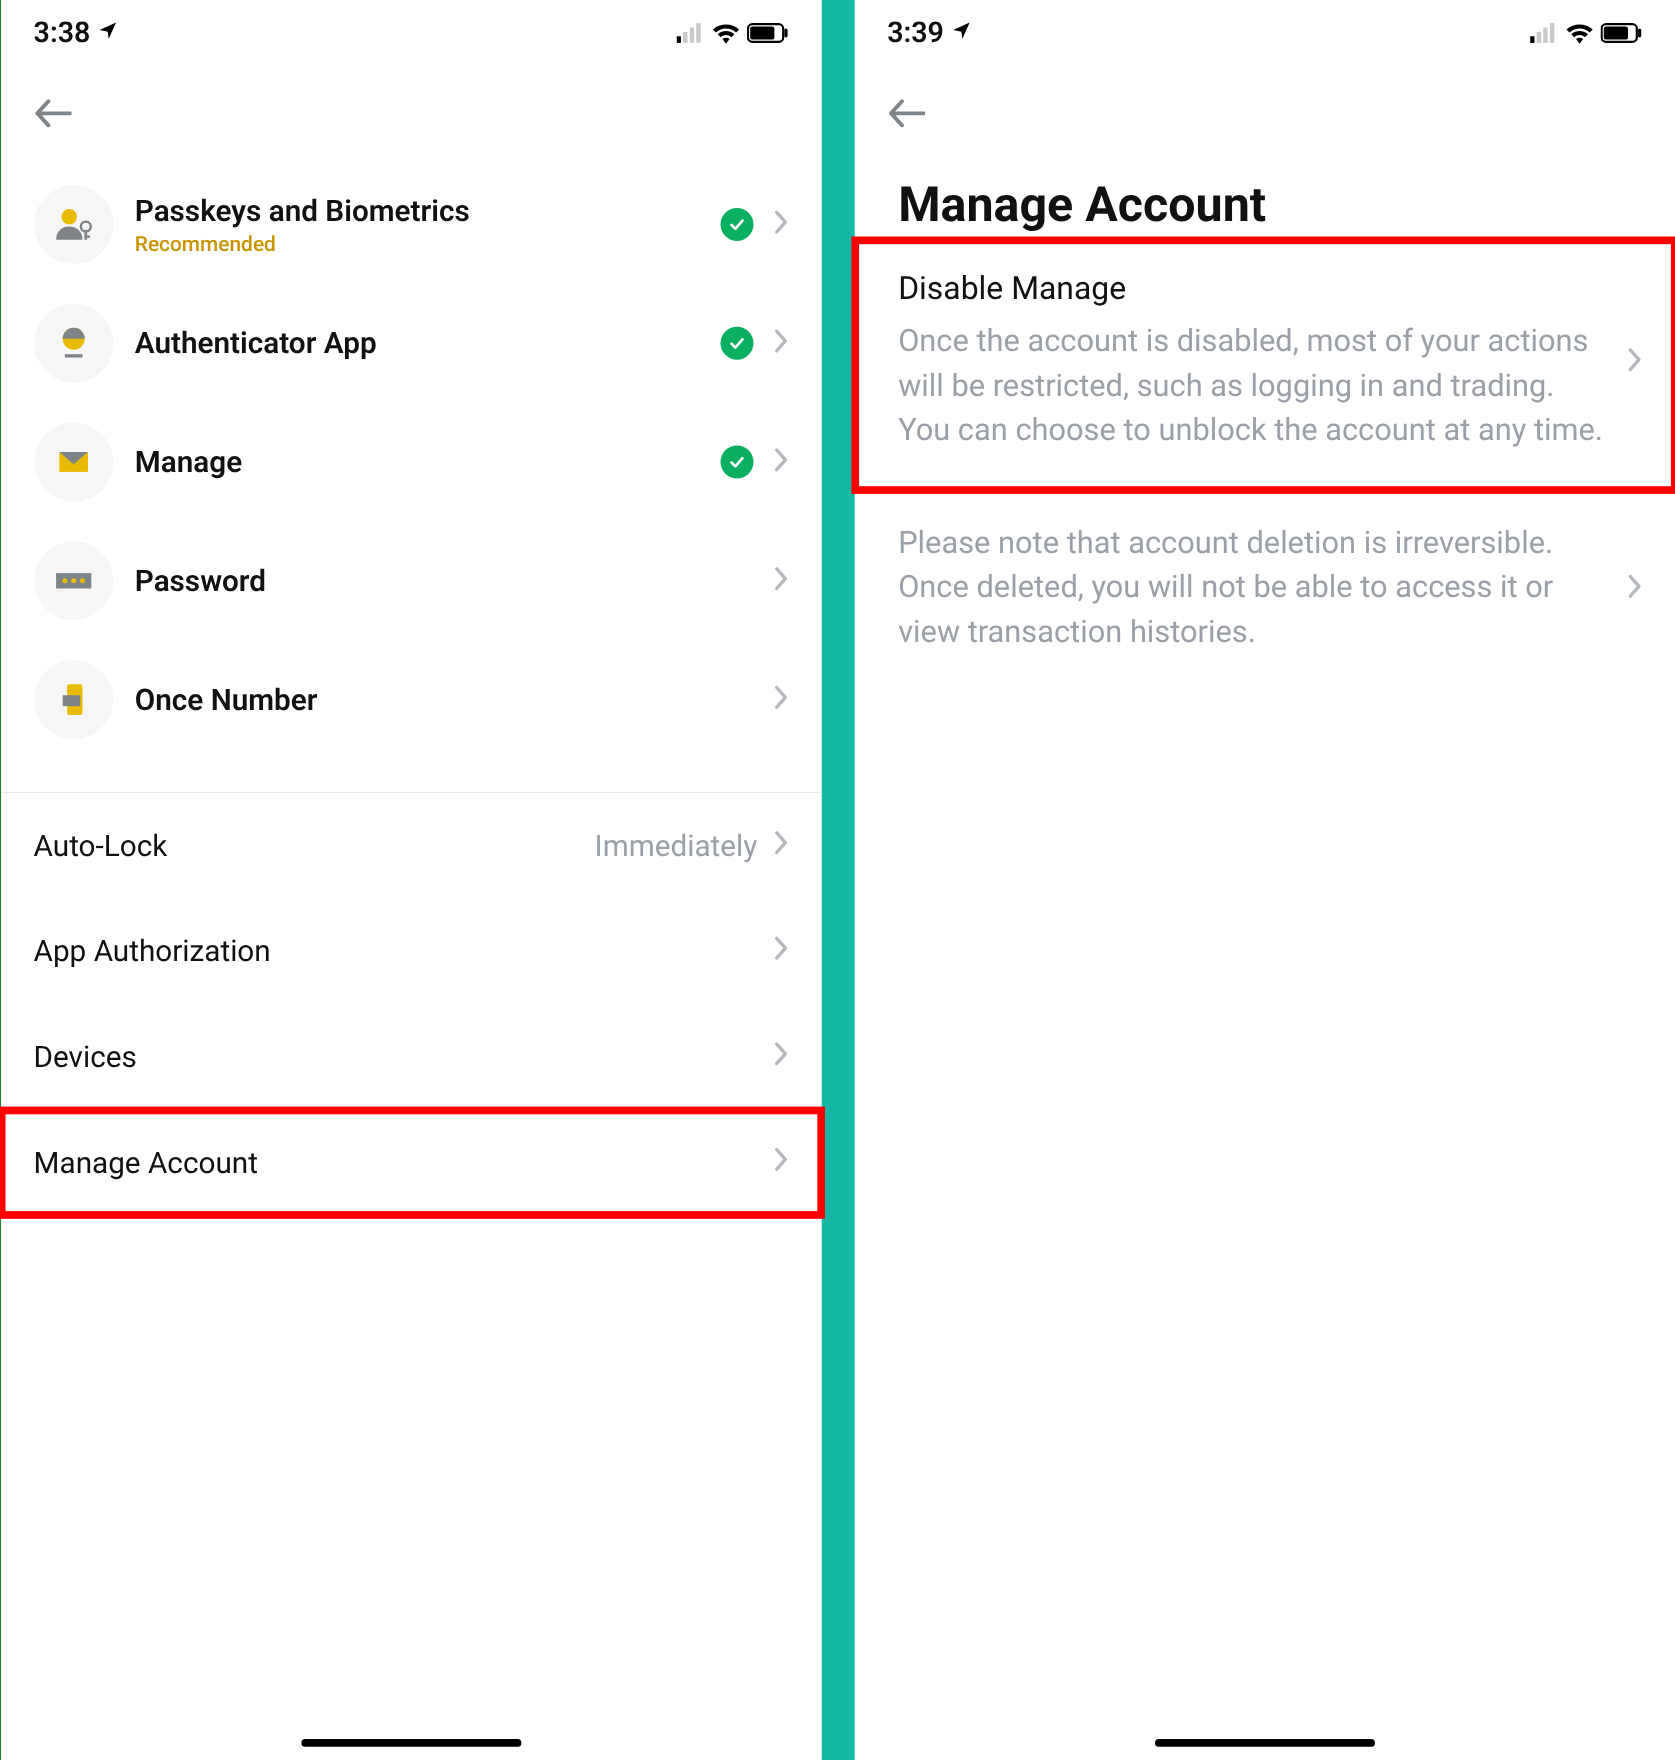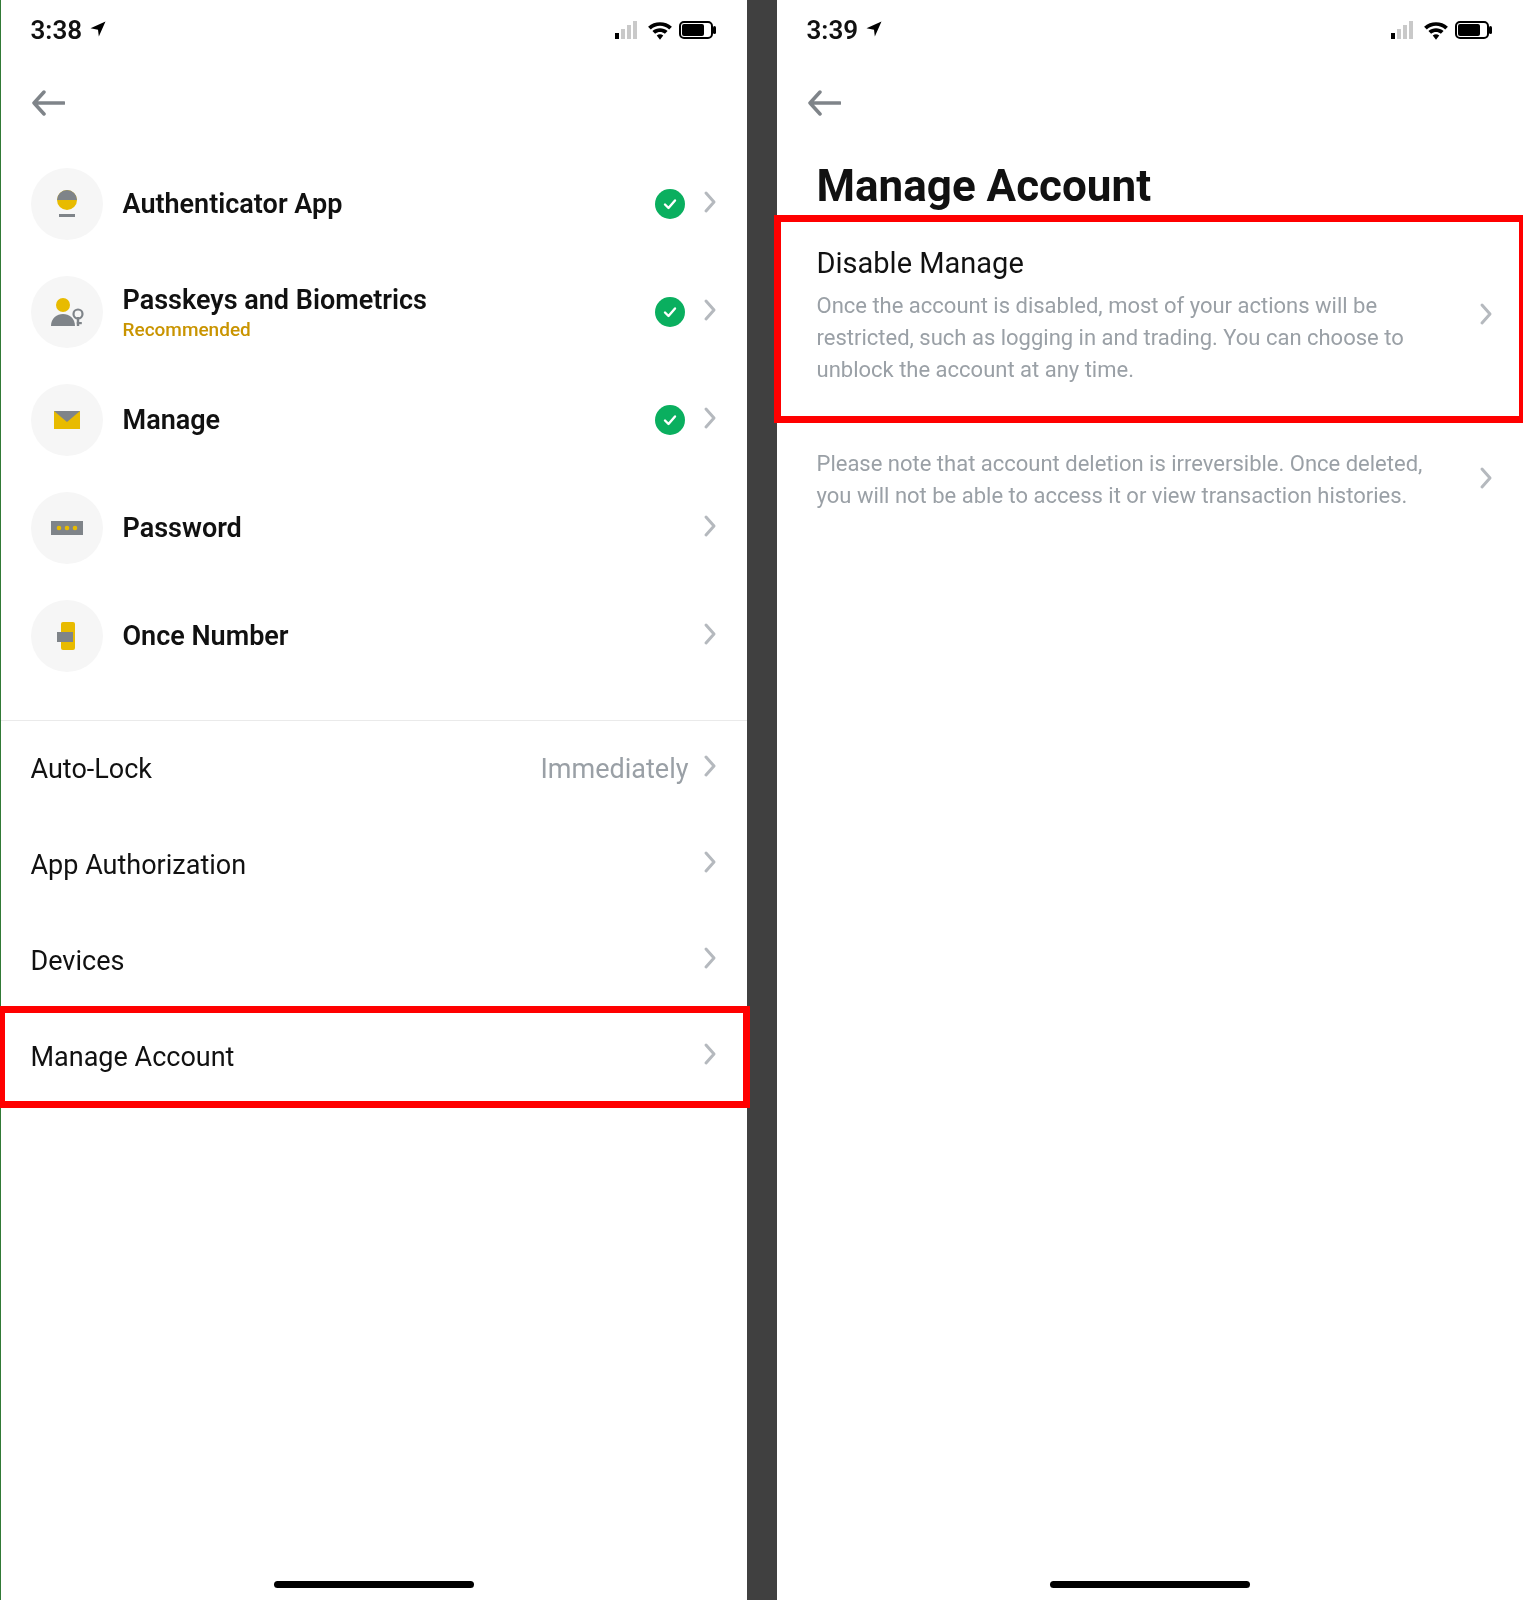--- a/index.html
+++ b/index.html
@@ -7,21 +7,21 @@
     font-family: -apple-system, BlinkMacSystemFont, "Segoe UI", Roboto, Helvetica, Arial, sans-serif;
     background: #317a36;
     display: flex;
     justify-content: center;
     padding: 0;
     color: #111;
   }
   .wrap {
     display: flex;
     gap: 30px;
-    background: #404040;
+    background: #14b8a6;
     padding: 0;
   }
   .phone {
     width: 746px;
     height: 1600px;
     background: #fff;
     position: relative;
     display: flex;
     flex-direction: column;
   }
@@ -92,21 +92,21 @@
     font-size: 44px; font-weight: 700;
     padding: 30px 30px 6px 40px;
   }
   .card {
     padding: 28px 30px 34px 40px;
     display: flex;
     align-items: center;
   }
   .card .txt { flex: 1; padding-right: 20px; }
   .card-title { font-size: 29px; color: #111; margin-bottom: 10px; }
-  .card-desc  { font-size: 22px; color: #9aa0a6; line-height: 1.45; }
+  .card-desc  { font-size: 28px; color: #9aa0a6; line-height: 1.45; }
   .card .chev { color: #b5b9be; }
 </style>
 </head>
 <body>
 
 <div class="wrap">
 
   <div class="phone">
     <div class="statusbar">
       <div class="sb-left">
@@ -143,44 +143,20 @@
 
     <div class="navhdr">
       <span class="back-arrow">
         <svg width="34" height="26" viewBox="0 0 34 26">
             <path d="M13 2 L3 13 L13 24 M3 13 H33" stroke="#7f8489" stroke-width="3.5" fill="none" stroke-linecap="round" stroke-linejoin="round"></path>
           </svg>
       </span>
     </div>
 
     <div class="auth-list">
-
-      <div class="auth-row">
-        <div class="icon-circle">
-          <svg width="36" height="36" viewBox="0 0 36 36">
-            <circle cx="18" cy="14" r="10" fill="#e8bb00"></circle>
-            <path d="M8 14 A10 10 0 0 1 28 14 Z" fill="#7f8489"></path>
-            <rect x="10" y="28" width="16" height="3" fill="#7f8489"></rect>
-          </svg>
-        </div>
-        <div>
-          <div class="auth-title">Authenticator App</div>
-        </div>
-        <div class="spacer"></div>
-        <div class="check">
-          <svg width="16" height="16" viewBox="0 0 16 16">
-              <path d="M3 8.5 L6.5 12 L13 4.5" stroke="#fff" stroke-width="2.4" fill="none" stroke-linecap="round" stroke-linejoin="round"></path>
-            </svg>
-        </div>
-        <span class="chev">
-          <svg width="14" height="24" viewBox="0 0 14 24">
-              <path d="M3 3 L11 12 L3 21" stroke="#b5b9be" stroke-width="3" fill="none" stroke-linecap="round" stroke-linejoin="round"></path>
-            </svg>
-        </span>
-      </div>
 
       <div class="auth-row">
         <div class="icon-circle">
           <svg width="36" height="36" viewBox="0 0 36 36">
             <circle cx="14" cy="11" r="7" fill="#e8bb00"></circle>
             <path d="M2 32 C2 24 8 20 14 20 C20 20 26 24 26 32 Z" fill="#7f8489"></path>
             <circle cx="29" cy="20" r="4.5" fill="none" stroke="#7f8489" stroke-width="2.2"></circle>
             <rect x="27.8" y="23" width="2.4" height="9" fill="#7f8489"></rect>
             <rect x="27.8" y="28" width="5" height="2.2" fill="#7f8489"></rect>
           </svg>
@@ -198,20 +174,44 @@
         <span class="chev">
           <svg width="14" height="24" viewBox="0 0 14 24">
               <path d="M3 3 L11 12 L3 21" stroke="#b5b9be" stroke-width="3" fill="none" stroke-linecap="round" stroke-linejoin="round"></path>
             </svg>
         </span>
       </div>
 
       <div class="auth-row">
         <div class="icon-circle">
           <svg width="36" height="36" viewBox="0 0 36 36">
+            <circle cx="18" cy="14" r="10" fill="#e8bb00"></circle>
+            <path d="M8 14 A10 10 0 0 1 28 14 Z" fill="#7f8489"></path>
+            <rect x="10" y="28" width="16" height="3" fill="#7f8489"></rect>
+          </svg>
+        </div>
+        <div>
+          <div class="auth-title">Authenticator App</div>
+        </div>
+        <div class="spacer"></div>
+        <div class="check">
+          <svg width="16" height="16" viewBox="0 0 16 16">
+              <path d="M3 8.5 L6.5 12 L13 4.5" stroke="#fff" stroke-width="2.4" fill="none" stroke-linecap="round" stroke-linejoin="round"></path>
+            </svg>
+        </div>
+        <span class="chev">
+          <svg width="14" height="24" viewBox="0 0 14 24">
+              <path d="M3 3 L11 12 L3 21" stroke="#b5b9be" stroke-width="3" fill="none" stroke-linecap="round" stroke-linejoin="round"></path>
+            </svg>
+        </span>
+      </div>
+
+      <div class="auth-row">
+        <div class="icon-circle">
+          <svg width="36" height="36" viewBox="0 0 36 36">
             <rect x="5" y="9" width="26" height="18" fill="#e8bb00"></rect>
             <path d="M5 9 L18 20 L31 9 Z" fill="#7f8489"></path>
           </svg>
         </div>
         <div>
           <div class="auth-title">Manage</div>
         </div>
         <div class="spacer"></div>
         <div class="check">
           <svg width="16" height="16" viewBox="0 0 16 16">

